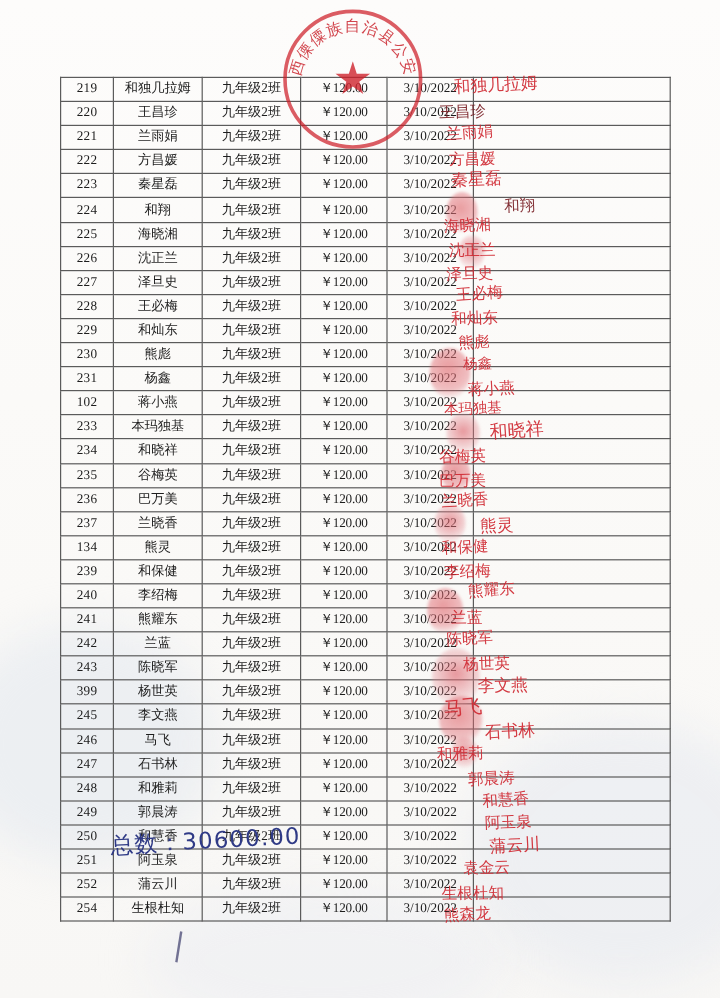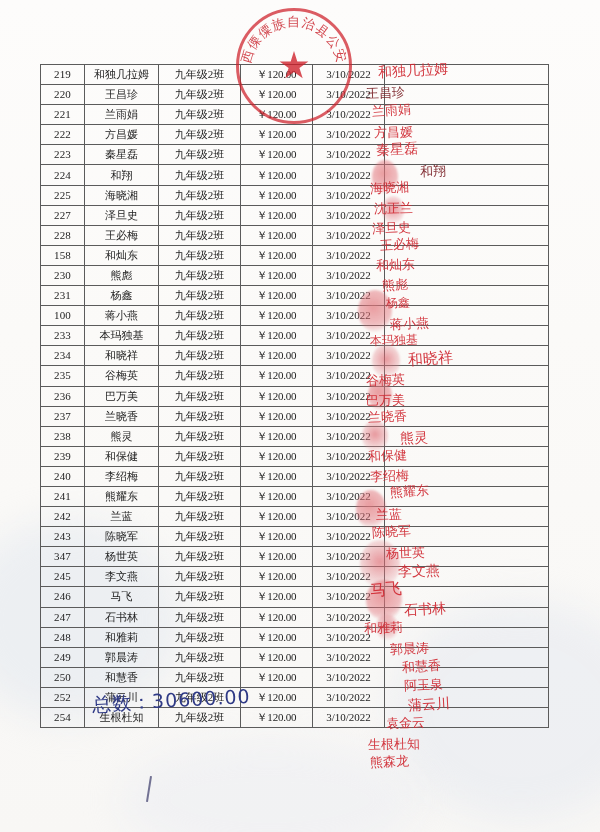--- a/index.html
+++ b/index.html
@@ -26,21 +26,21 @@
     filter: blur(18px);
     pointer-events: none;
   }
   .tint-a { left: -40px; top: 520px; width: 220px; height: 200px; background: rgba(226,231,238,0.55); }
   .tint-b { right: -50px; top: 600px; width: 260px; height: 220px; background: rgba(228,232,240,0.5); }
   .tint-c { left: 120px; top: 740px; width: 300px; height: 120px; background: rgba(232,235,241,0.45); }
 
   
   #table-wrap {
     position: absolute;
-    left: 40px;
+    left: 50px;
     top: 64px;
     width: 508px;
   }
   table.roster {
     border-collapse: collapse;
     width: 508px;
     table-layout: fixed;
   }
   table.roster td {
     border: 1px solid #5b5b5b;
@@ -221,37 +221,45 @@
           </tr>
           <tr>
             <td class="no">225</td>
             <td class="name">海晓湘</td>
             <td class="class">九年级2班</td>
             <td class="amt">￥120.00</td>
             <td class="date">3/10/2022</td>
             <td class="sign"></td>
           </tr>
           <tr>
+            <td class="no">226</td>
+            <td class="name">沈正兰</td>
+            <td class="class">九年级2班</td>
+            <td class="amt">￥120.00</td>
+            <td class="date">3/10/2022</td>
+            <td class="sign"></td>
+          </tr>
+          <tr>
             <td class="no">227</td>
             <td class="name">泽旦史</td>
             <td class="class">九年级2班</td>
             <td class="amt">￥120.00</td>
             <td class="date">3/10/2022</td>
             <td class="sign"></td>
           </tr>
           <tr>
             <td class="no">228</td>
             <td class="name">王必梅</td>
             <td class="class">九年级2班</td>
             <td class="amt">￥120.00</td>
             <td class="date">3/10/2022</td>
             <td class="sign"></td>
           </tr>
           <tr>
-            <td class="no">158</td>
+            <td class="no">229</td>
             <td class="name">和灿东</td>
             <td class="class">九年级2班</td>
             <td class="amt">￥120.00</td>
             <td class="date">3/10/2022</td>
             <td class="sign"></td>
           </tr>
           <tr>
             <td class="no">230</td>
             <td class="name">熊彪</td>
             <td class="class">九年级2班</td>
@@ -261,21 +269,21 @@
           </tr>
           <tr>
             <td class="no">231</td>
             <td class="name">杨鑫</td>
             <td class="class">九年级2班</td>
             <td class="amt">￥120.00</td>
             <td class="date">3/10/2022</td>
             <td class="sign"></td>
           </tr>
           <tr>
-            <td class="no">100</td>
+            <td class="no">102</td>
             <td class="name">蒋小燕</td>
             <td class="class">九年级2班</td>
             <td class="amt">￥120.00</td>
             <td class="date">3/10/2022</td>
             <td class="sign"></td>
           </tr>
           <tr>
             <td class="no">233</td>
             <td class="name">本玛独基</td>
             <td class="class">九年级2班</td>
@@ -309,21 +317,21 @@
           </tr>
           <tr>
             <td class="no">237</td>
             <td class="name">兰晓香</td>
             <td class="class">九年级2班</td>
             <td class="amt">￥120.00</td>
             <td class="date">3/10/2022</td>
             <td class="sign"></td>
           </tr>
           <tr>
-            <td class="no">238</td>
+            <td class="no">134</td>
             <td class="name">熊灵</td>
             <td class="class">九年级2班</td>
             <td class="amt">￥120.00</td>
             <td class="date">3/10/2022</td>
             <td class="sign"></td>
           </tr>
           <tr>
             <td class="no">239</td>
             <td class="name">和保健</td>
             <td class="class">九年级2班</td>
@@ -357,21 +365,21 @@
           </tr>
           <tr>
             <td class="no">243</td>
             <td class="name">陈晓军</td>
             <td class="class">九年级2班</td>
             <td class="amt">￥120.00</td>
             <td class="date">3/10/2022</td>
             <td class="sign"></td>
           </tr>
           <tr>
-            <td class="no">347</td>
+            <td class="no">399</td>
             <td class="name">杨世英</td>
             <td class="class">九年级2班</td>
             <td class="amt">￥120.00</td>
             <td class="date">3/10/2022</td>
             <td class="sign"></td>
           </tr>
           <tr>
             <td class="no">245</td>
             <td class="name">李文燕</td>
             <td class="class">九年级2班</td>
@@ -407,20 +415,28 @@
             <td class="no">249</td>
             <td class="name">郭晨涛</td>
             <td class="class">九年级2班</td>
             <td class="amt">￥120.00</td>
             <td class="date">3/10/2022</td>
             <td class="sign"></td>
           </tr>
           <tr>
             <td class="no">250</td>
             <td class="name">和慧香</td>
+            <td class="class">九年级2班</td>
+            <td class="amt">￥120.00</td>
+            <td class="date">3/10/2022</td>
+            <td class="sign"></td>
+          </tr>
+          <tr>
+            <td class="no">251</td>
+            <td class="name">阿玉泉</td>
             <td class="class">九年级2班</td>
             <td class="amt">￥120.00</td>
             <td class="date">3/10/2022</td>
             <td class="sign"></td>
           </tr>
           <tr>
             <td class="no">252</td>
             <td class="name">蒲云川</td>
             <td class="class">九年级2班</td>
             <td class="amt">￥120.00</td>

